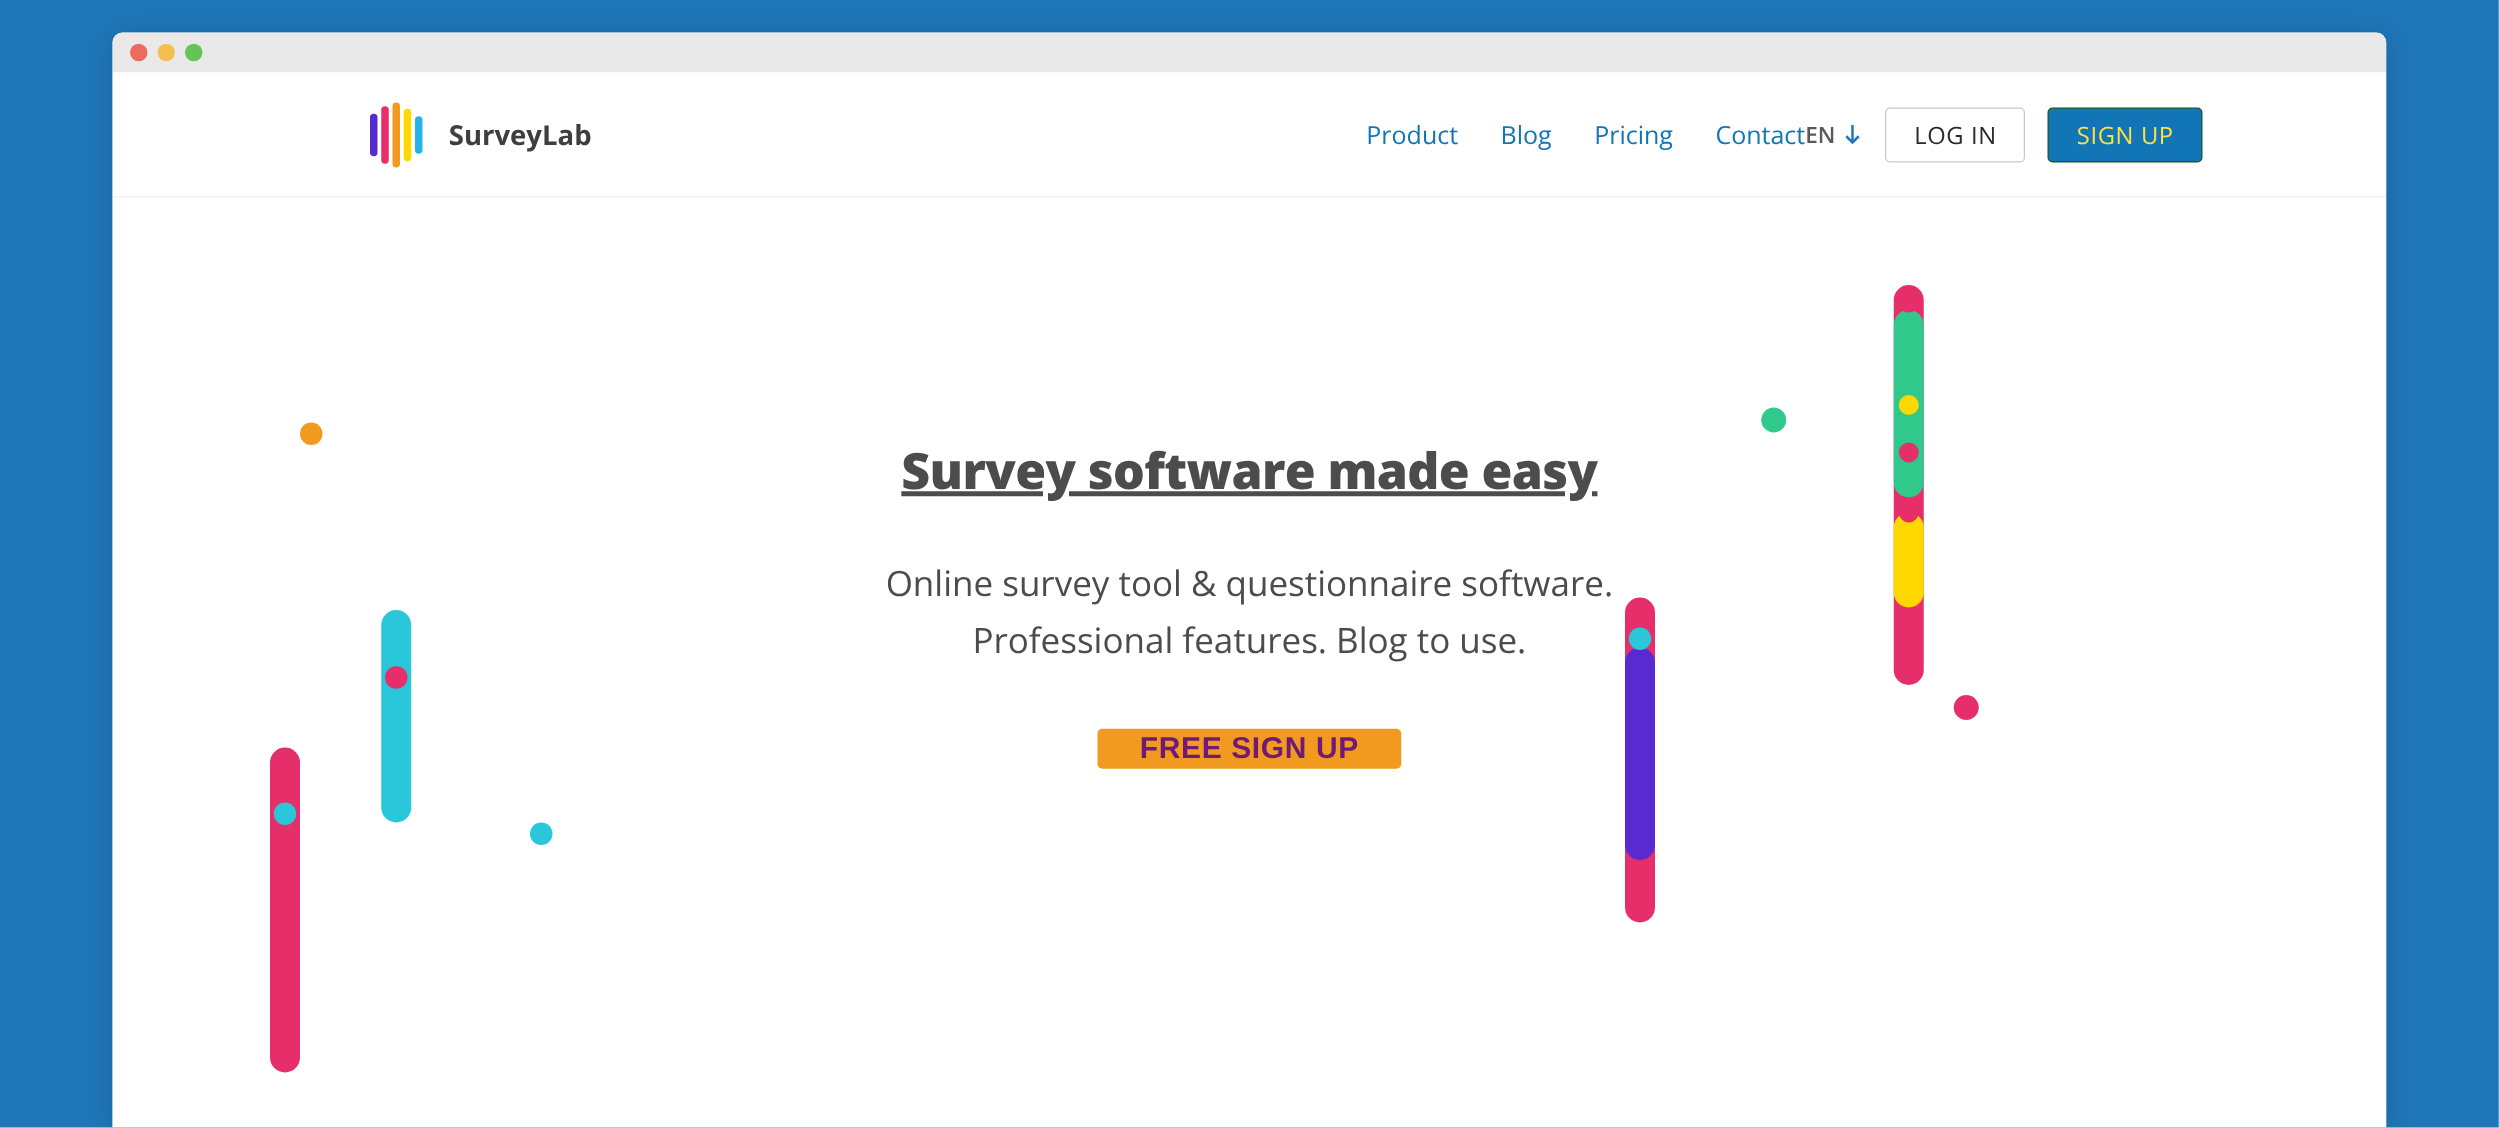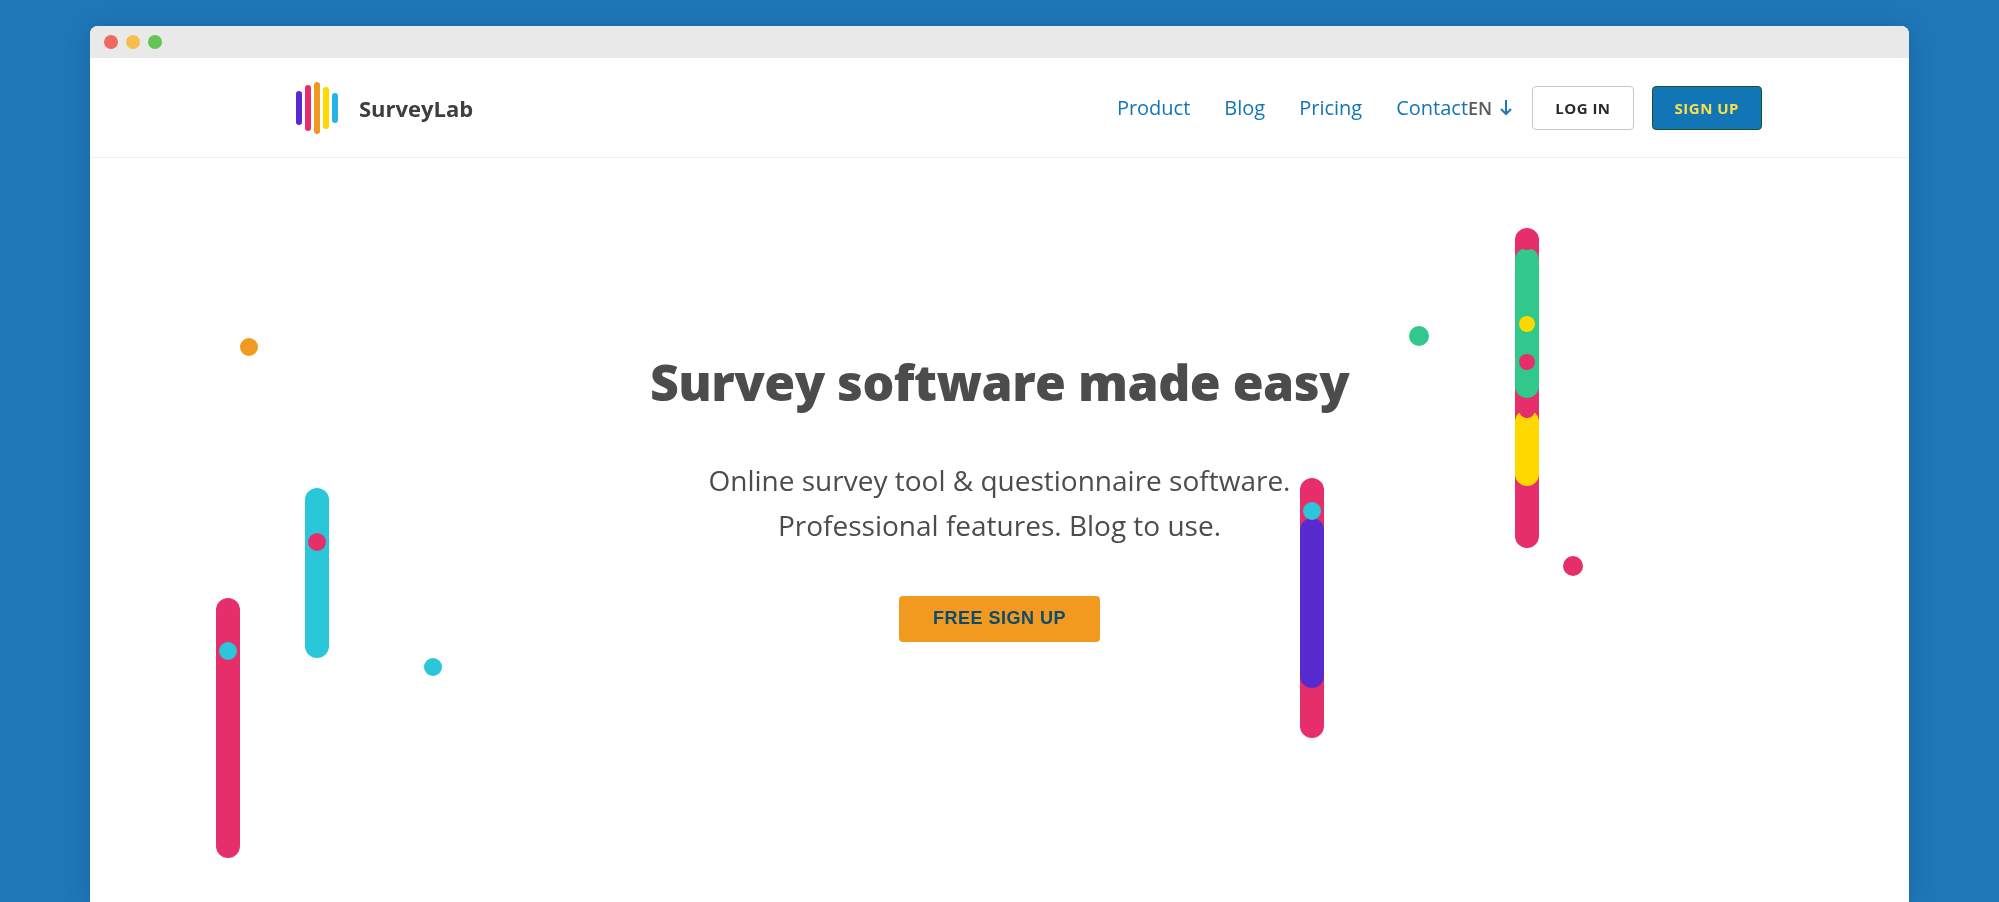--- a/index.html
+++ b/index.html
@@ -76,56 +76,57 @@
     margin-right:87px;
   }
   .lang {
     display:flex; align-items:center; gap:6px;
     font-size:18px; font-weight:600; color:#5a5a5a; cursor:pointer;
   }
   .lang svg { stroke:#1f77b8; }
 
   .btn {
     display:inline-flex; align-items:center; justify-content:center;
-    font-weight:700; font-size:15px; letter-spacing:.5px;
+    font-weight:400; font-size:19px; letter-spacing:.5px;
     border-radius:4px; cursor:pointer; text-decoration:none;
     height:44px; padding:0 22px;
   }
   .btn-outline { background:#fff; border:1px solid #c8c8c8; color:#2a2a2a; }
   .btn-primary { background:#1275b5; color:#fde047; border:1px solid #14532d; }
 
   
   .hero {
     position:relative;
     text-align:center;
     padding-top:190px;
   }
   .hero h1 {
-    font-size:50px;
+    font-size:40px;
     font-weight:800;
     color:#4c4c4c;
     letter-spacing:-.5px;
+    text-decoration:underline;
   }
   .hero .sub {
     margin-top:42px;
     font-size:28px;
     color:#4c4c4c;
     line-height:1.6;
   }
   .cta {
     margin-top:48px;
     display:inline-flex;
     background:#f29a1f;
-    color:#0c4a6e;
+    color:#701a75;
     font-weight:800;
-    font-size:18px;
+    font-size:24px;
     letter-spacing:.5px;
     border:none;
     border-radius:4px;
-    height:46px;
+    height:32px;
     padding:0 34px;
     align-items:center;
     cursor:pointer;
   }
 
   
   .shape { position:absolute; border-radius:99px; }
 </style>
 </head>
 <body>

